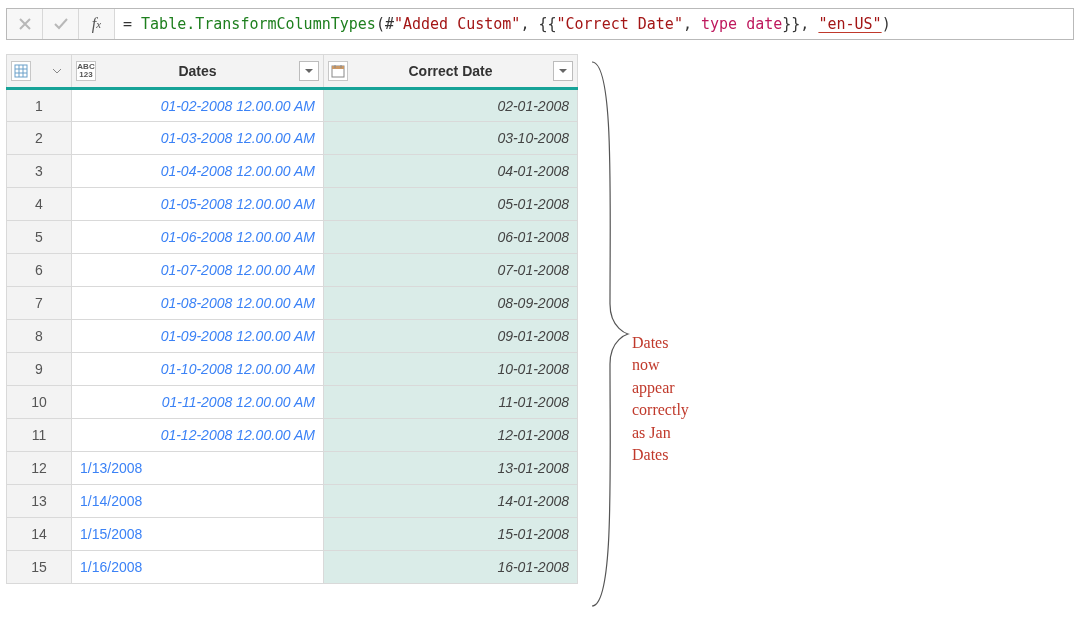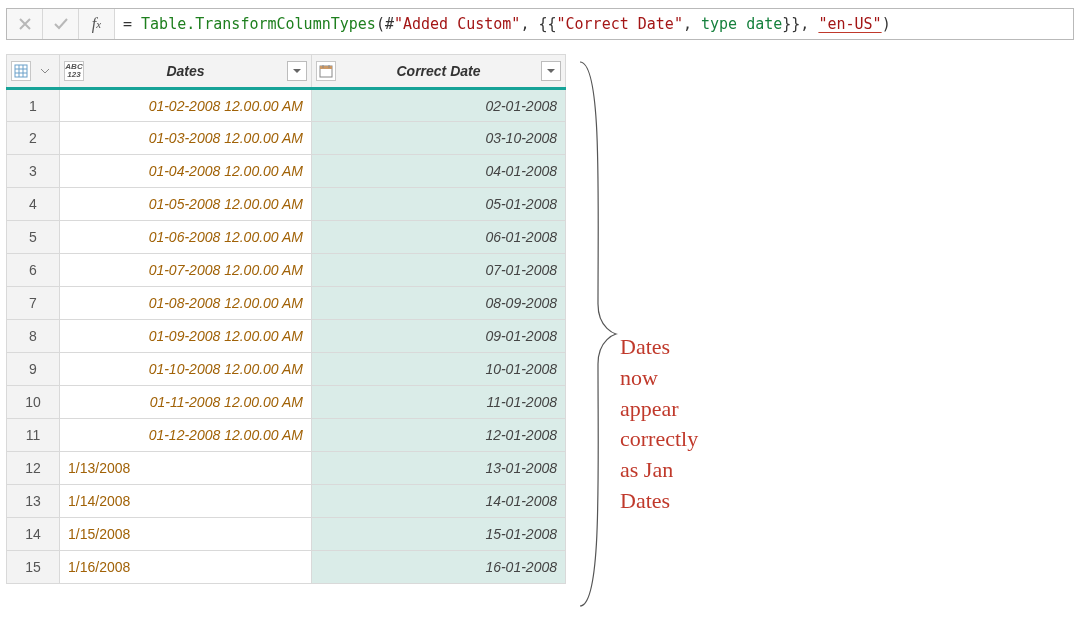--- a/index.html
+++ b/index.html
@@ -5,53 +5,53 @@
 * { box-sizing: border-box; margin: 0; padding: 0; }
 body { font-family: "Segoe UI", Tahoma, sans-serif; font-size: 14px; background: #fff; color: #333; }
 
 .canvas { width: 1080px; height: 625px; position: relative; padding: 8px 6px; }
 
 .formula-bar { display: flex; align-items: stretch; height: 32px; border: 1px solid #b9b9b9; margin-bottom: 14px; }
 .fb-btn { width: 36px; display: flex; align-items: center; justify-content: center; border-right: 1px solid #d8d8d8; color: #b8b8b8; background: #f7f7f7; }
 .fb-btn.fx { font-style: italic; font-family: "Times New Roman", serif; color: #555; font-size: 16px; }
 .fb-input { flex: 1; padding: 4px 8px; font-family: Consolas, monospace; font-size: 15px; display: flex; align-items: center; gap: 0; white-space: pre; overflow: hidden; }
 .t-kw { color: #1e7f1e; }
-.t-blue { color: #15803d; }
+.t-blue { color: #be185d; }
 .t-str { color: #a31515; }
 .t-underline { text-decoration: underline; text-decoration-color: #c0392b; text-underline-offset: 3px; }
 
 .main { display: flex; align-items: flex-start; }
 
 .grid { border: 1px solid #d0d0d0; border-collapse: collapse; }
 .grid th, .grid td { border: 1px solid #d9d9d9; }
 .col-rownum { width: 40px; }
 .col-dates { width: 252px; }
 .col-correct { width: 254px; }
 
 .hdr-cell { background: #f3f3f3; position: relative; height: 34px; border-bottom: 3px solid #17a398 !important; }
 .hdr-rownum { background: #f3f3f3; }
-.hdr-inner { display: flex; align-items: center; height: 100%; padding: 0 4px; gap: 4px; font-style: italic; }
+.hdr-inner { display: flex; align-items: center; height: 100%; padding: 0 4px; gap: 16px; }
 .hdr-label { font-weight: 600; color: #333; flex: 1; }
 .type-icon { width: 20px; height: 20px; display: flex; align-items: center; justify-content: center; border: 1px solid #c7c7c7; background: #fff; font-size: 9px; line-height: 1; color: #555; flex-direction: column; }
 .type-icon.abc span:first-child { font-size: 8px; letter-spacing: 0; }
 .type-icon.abc span:last-child { font-size: 8px; }
 .type-icon.table svg, .type-icon.cal svg { width: 14px; height: 14px; }
 .dd-btn { width: 20px; height: 20px; border: 1px solid #bcbcbc; background: #fff; display: flex; align-items: center; justify-content: center; margin-left: auto; }
 .dd-btn svg { width: 8px; height: 8px; }
 
 .row-hdr { background: #f3f3f3; text-align: center; font-size: 14px; color: #555; height: 33px; }
 .cell { height: 33px; padding: 0 8px; vertical-align: middle; }
-.cell-dates { text-align: right; font-style: italic; color: #a16207; }
+.cell-dates { text-align: right; font-style: italic; color: #3b82f6; }
 .cell-dates.plain { text-align: left; font-style: normal; }
 .cell-correct { background: #daece8; text-align: right; font-style: italic; color: #444; }
 .last-row td { border-bottom: none !important; }
 
 .annot { position: relative; margin-left: 6px; padding-top: 0; }
 .brace-svg { position: absolute; left: 0; top: 0; }
-.annot-text { position: absolute; left: 48px; top: 278px; font-family: "Comic Sans MS", cursive; color: #c0392b; font-size: 22px; line-height: 1.4; }
+.annot-text { position: absolute; left: 48px; top: 278px; font-family: "Comic Sans MS", cursive; color: #c0392b; font-size: 16px; line-height: 1.4; }
 </style>
 </head>
 <body>
 
 <div class="canvas">
 
   <div class="formula-bar">
     <div class="fb-btn">
       <svg width="14" height="14" viewBox="0 0 14 14">
           <path d="M2 2 L12 12 M12 2 L2 12" stroke="#b8b8b8" stroke-width="2"></path>

